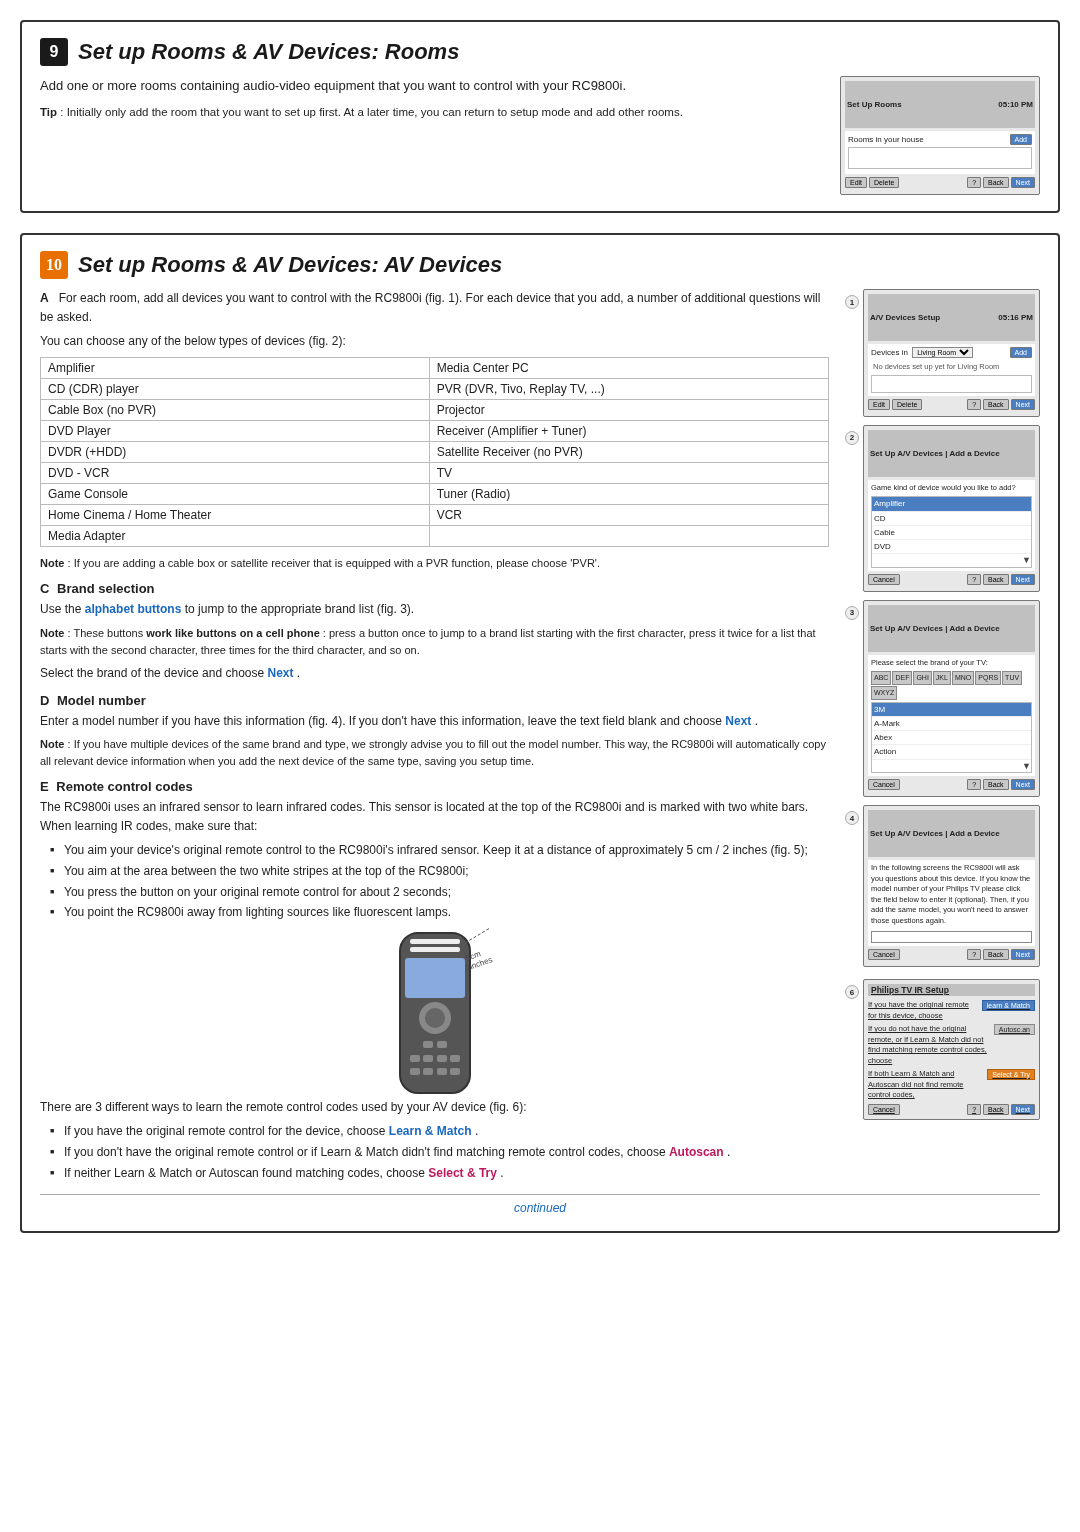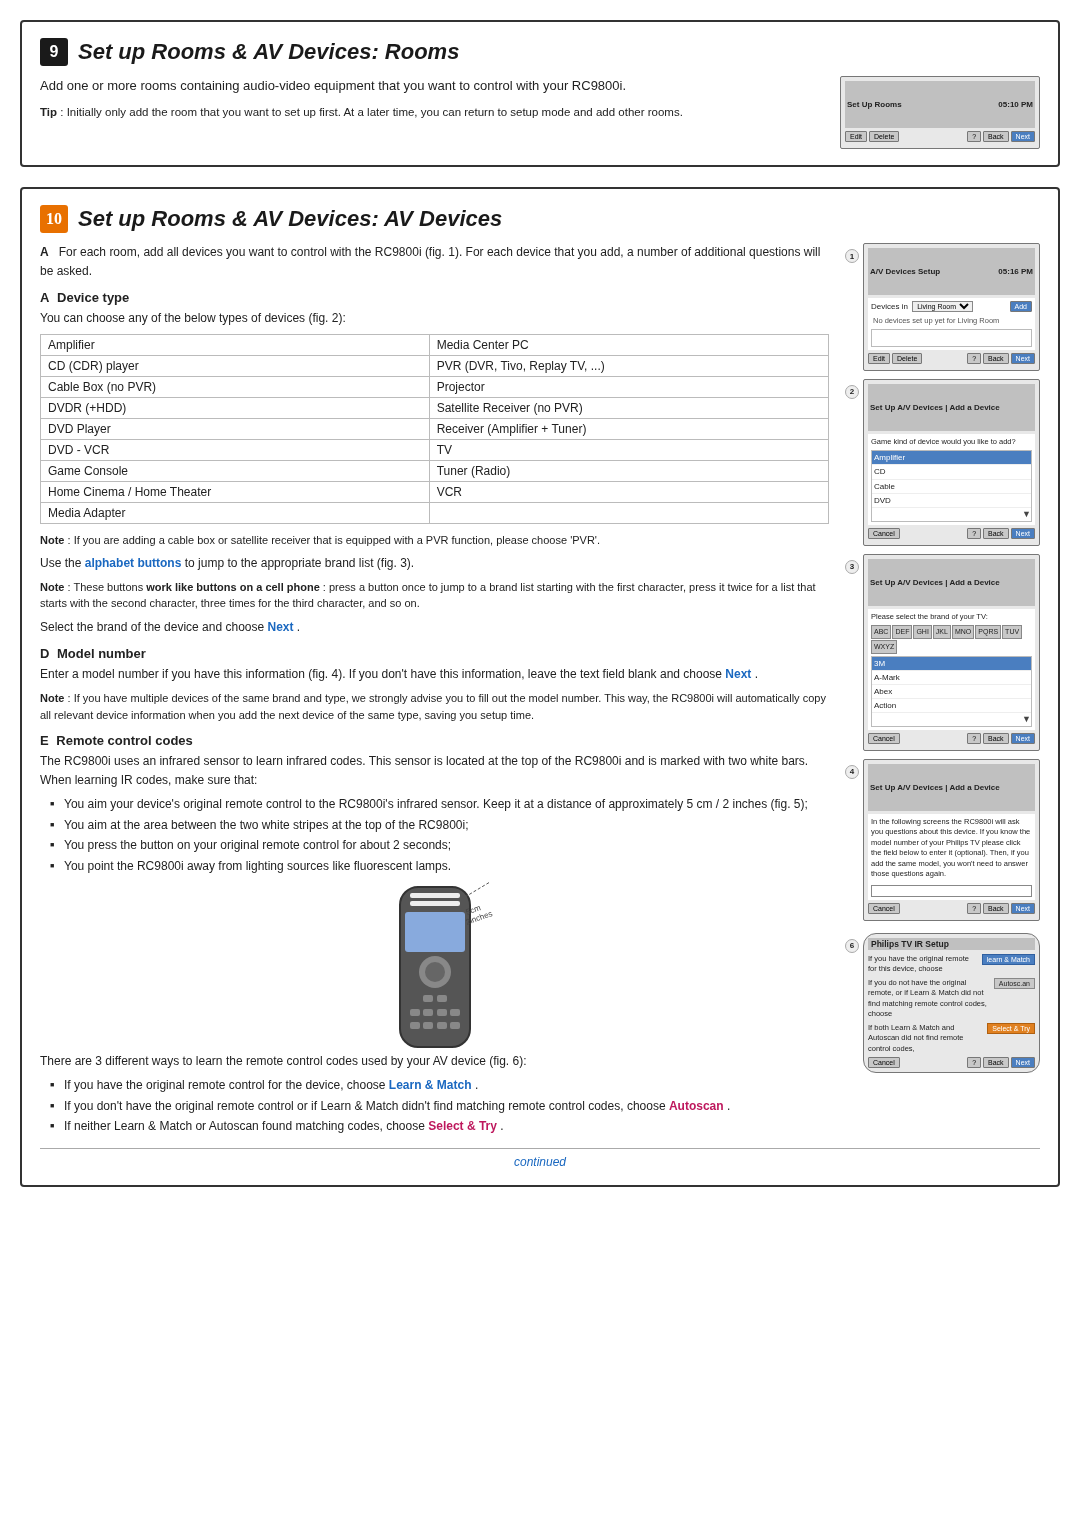--- a/index.html
+++ b/index.html
@@ -266,24 +266,25 @@
     }
     .a-btn {
       background: #c8c8c8;
       border: 1px solid #888;
       font-size: 7px;
       padding: 1px 2px;
       cursor: pointer;
     }
     .philips-screen {
       border: 1.5px solid #777;
-      border-radius: 13px;
+      border-radius: 2px;
       background: #e8e8e8;
       padding: 4px;
       font-size: 8px;
+      text-decoration: underline;
     }
     .philips-screen .ps-header {
       font-size: 8.5px;
       font-weight: bold;
       margin-bottom: 4px;
       background: #c0c0c0;
       padding: 1px 3px;
     }
     .philips-screen .ps-row {
       display: flex;
@@ -330,20 +331,27 @@
         <strong>Tip</strong>
         <span>: Initially only add the room that you want to set up first. At a later time, you can return to setup mode and add other rooms.</span>
       </p>
     </div>
     <div class="section-screens">
       <div class="sm">
         <div class="sm-header">
           <span>Set Up Rooms</span>
           <span>05:10 PM</span>
         </div>
+        <div class="sm-body">
+          <div class="sm-row">
+            <span>Rooms in your house</span>
+            <button class="sm-btn blue">Add</button>
+          </div>
+          <div style="min-height:22px; background:#fff; border:1px solid #bbb; margin:2px 0;"></div>
+        </div>
         <div class="sm-footer-full sm-row" style="display:flex;justify-content:space-between;">
           <div class="edit-del" style="display:flex;gap:2px;">
             <button class="sm-btn">Edit</button>
             <button class="sm-btn">Delete</button>
           </div>
           <div style="display:flex;gap:2px;">
             <button class="sm-btn">?</button>
             <button class="sm-btn">Back</button>
             <button class="sm-btn blue">Next</button>
           </div>
@@ -362,47 +370,43 @@
   <div class="sec10-two-col">
 
     <div class="sec10-left">
 
       <p class="body-text">
         <strong>A</strong>
         &nbsp;
         <span>For each room, add all devices you want to control with the RC9800i (fig. 1). For each device that you add, a number of additional questions will be asked.</span>
       </p>
 
-      <p class="sub-label">
-        <span class="sub-label-letter">A</span>
-        <span>Device type</span>
-      </p>
       <p class="body-text">You can choose any of the below types of devices (fig. 2):</p>
 
       <table class="device-table">
         <tbody id="device-table-body">
             <tr>
               <td>Amplifier</td>
               <td>Media Center PC</td>
             </tr>
             <tr>
               <td>CD (CDR) player</td>
               <td>PVR (DVR, Tivo, Replay TV, ...)</td>
             </tr>
             <tr>
               <td>Cable Box (no PVR)</td>
               <td>Projector</td>
             </tr>
             <tr>
+              <td>DVD Player</td>
+              <td>Receiver (Amplifier + Tuner)</td>
+            </tr>
+            <tr>
               <td>DVDR (+HDD)</td>
               <td>Satellite Receiver (no PVR)</td>
-            </tr>
-            <tr>
-              <td>DVD Player</td>
-              <td>Receiver (Amplifier + Tuner)</td>
             </tr>
             <tr>
               <td>DVD - VCR</td>
               <td>TV</td>
             </tr>
             <tr>
               <td>Game Console</td>
               <td>Tuner (Radio)</td>
             </tr>
             <tr>
@@ -414,20 +418,24 @@
               <td></td>
             </tr>
           </tbody>
       </table>
 
       <p class="note-text">
         <strong>Note</strong>
         <span>: If you are adding a cable box or satellite receiver that is equipped with a PVR function, please choose 'PVR'.</span>
       </p>
 
+      <p class="sub-label">
+        <span class="sub-label-letter">C</span>
+        <span>Brand selection</span>
+      </p>
       <p class="body-text">
         <span>Use the </span>
         <a class="link-text">alphabet buttons</a>
         <span> to jump to the appropriate brand list (fig. 3).</span>
       </p>
       <p class="note-text">
         <strong>Note</strong>
         <span>: These buttons </span>
         <strong>work like buttons on a cell phone</strong>
         <span>: press a button once to jump to a brand list starting with the first character, press it twice for a list that starts with the second character, three times for the third character, and so on.</span>

